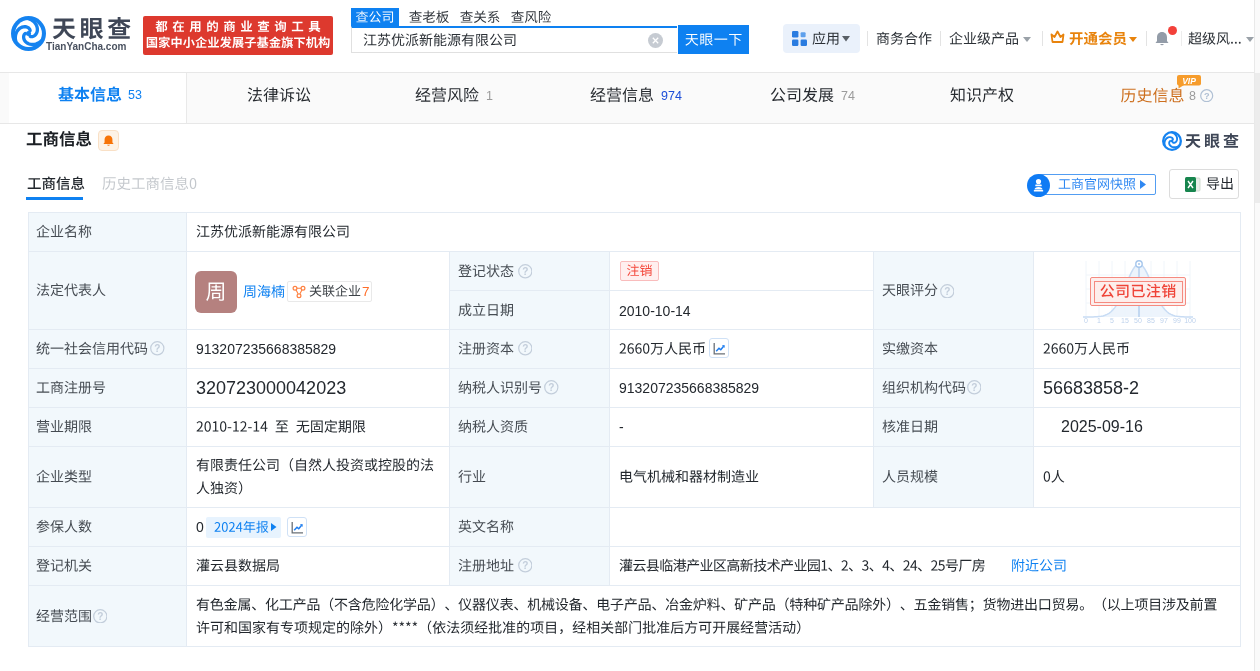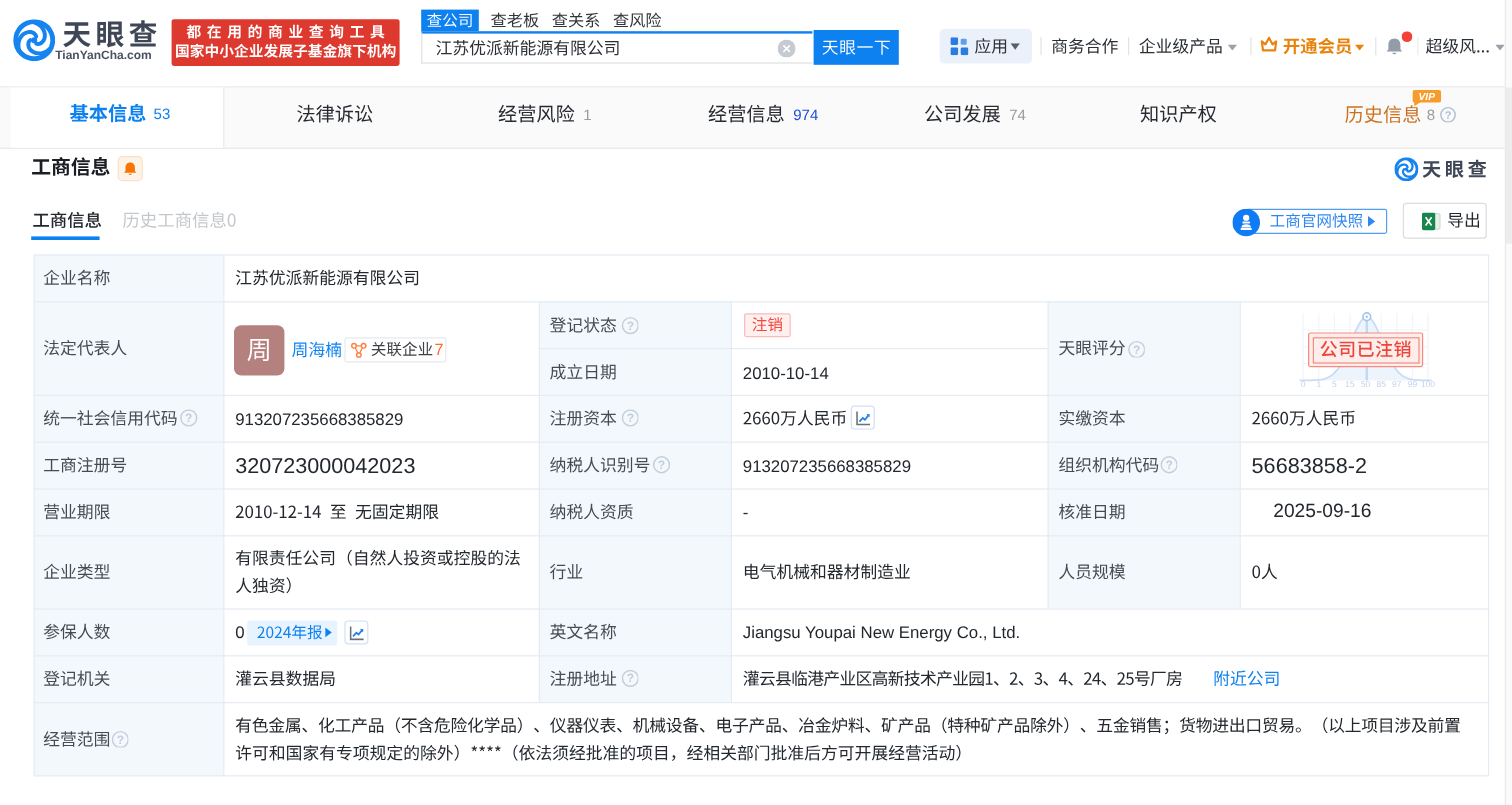--- a/index.html
+++ b/index.html
@@ -223,21 +223,20 @@
       <div style="position:absolute;left:206px;top:517px;width:75px;height:21px;background:#e7f3fe;border-radius:2px;"></div>
       <svg style="position:absolute;left:271px;top:523px;" width="5.5" height="8" viewBox="0 0 5.5 8">
         <path d="M0 0 L5.5 4 L0 8 Z" fill="#0e81f1"></path>
       </svg>
       <div style="position:absolute;left:287px;top:517px;width:20px;height:20px;background:#fff;border:1px solid #cfe1f6;border-radius:3px;box-sizing:border-box;"></div>
       <svg style="position:absolute;left:290.5px;top:520.5px;" width="13" height="13" viewBox="0 0 13 13">
         <path d="M1.2 1 L1.2 11.8 L12 11.8" stroke="#6a7077" stroke-width="1.3" fill="none"></path>
         <path d="M3.2 9.3 L6 6.3 L7.8 7.8 L10.6 4.2" stroke="#1f7ef0" stroke-width="1.5" fill="none"></path>
         <path d="M9 3 L11.8 3.3 L11.5 6 Z" fill="#1f7ef0"></path>
       </svg>
-      <div style="position:absolute;top:517px;height:20px;line-height:20px;font-size:14px;color:#23282e;font-weight:400;white-space:nowrap;font-family:'Liberation Sans',sans-serif;left:619px;">Jiangsu Youpai New Energy Co., Ltd.</div>
       <svg style="position:absolute;left:517.7px;top:558.2px;" width="14.6" height="14.6" viewBox="0 0 14.6 14.6">
         <circle cx="7.3" cy="7.3" r="6.6" fill="none" stroke="#c3cedb" stroke-width="1.2"></circle>
         <text x="7.3" y="10.7" text-anchor="middle" font-family="Liberation Sans" font-size="10.074" font-weight="bold" fill="#c3cedb">?</text>
       </svg>
       <svg style="position:absolute;left:92.7px;top:608.7px;" width="14.6" height="14.6" viewBox="0 0 14.6 14.6">
         <circle cx="7.3" cy="7.3" r="6.6" fill="none" stroke="#c3cedb" stroke-width="1.2"></circle>
         <text x="7.3" y="10.7" text-anchor="middle" font-family="Liberation Sans" font-size="10.074" font-weight="bold" fill="#c3cedb">?</text>
       </svg>
       <div style="position:absolute;left:1254px;top:0px;width:6px;height:671px;background:#fafafa;border-left:1px solid #e9e9e9;box-sizing:border-box;"></div>
       <div style="position:absolute;left:1255px;top:73px;width:5px;height:130px;background:#ececec;"></div>

